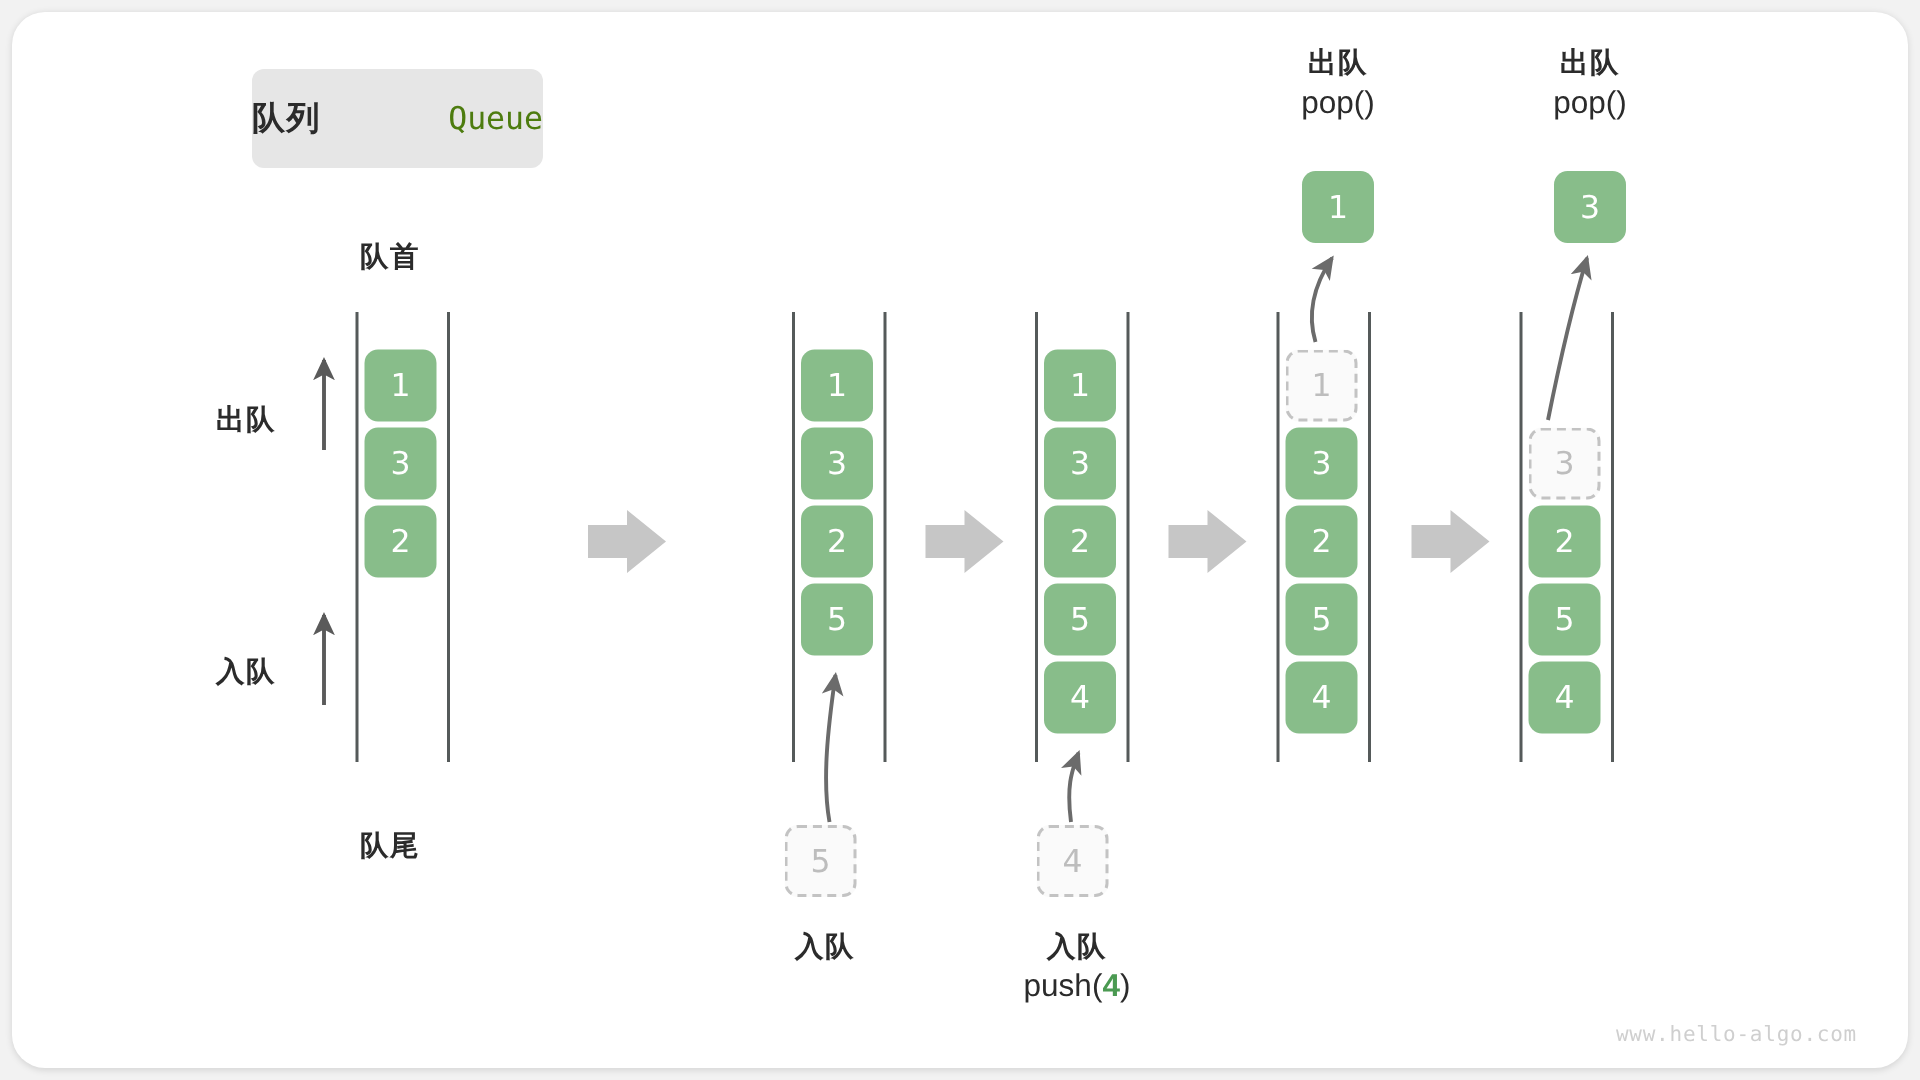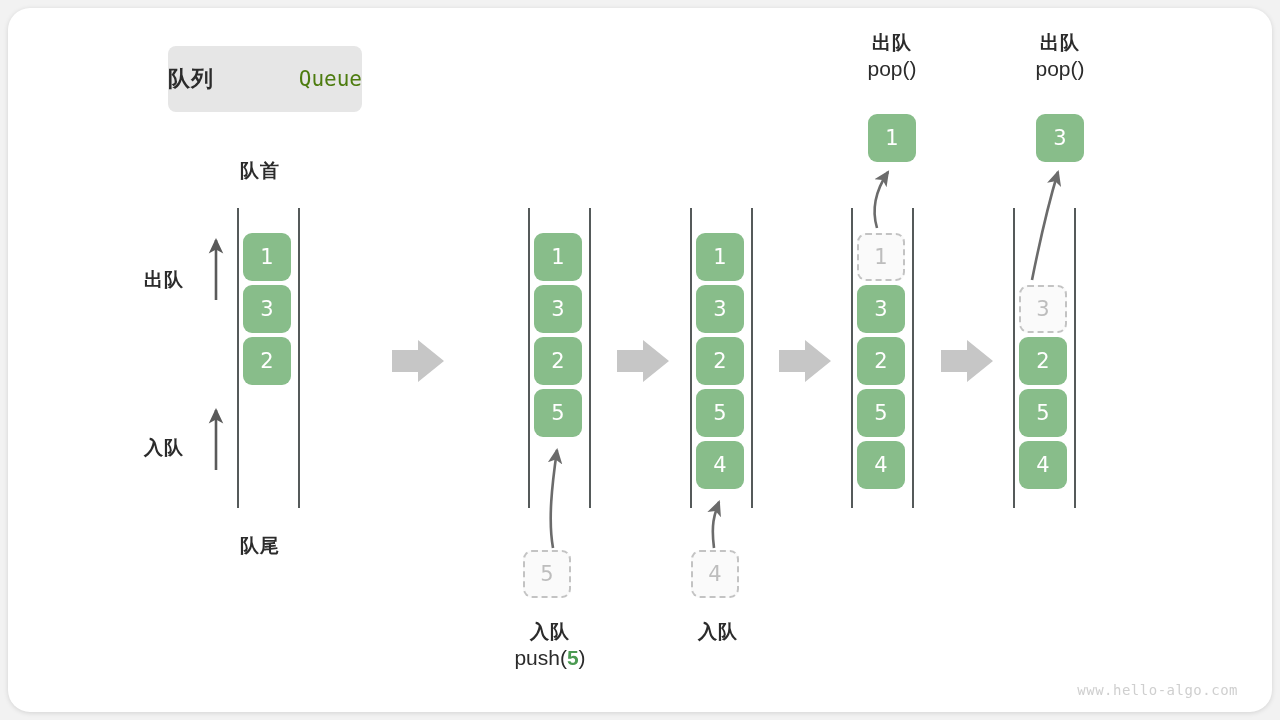--- a/index.html
+++ b/index.html
@@ -135,52 +135,52 @@
 
 <div id="stage">
   <div id="card" class="abs"></div>
 
   <div id="title-chip" class="abs">
     <span class="cn">队列</span>
     <span class="en">Queue</span>
   </div>
 
   <div class="abs cn-label" style="left:240px; top:158px;">队首</div>
-  <div class="abs cn-label" style="left:240px; top:533px;">队尾</div>
+  <div class="abs cn-label" style="left:240px; top:551px;">队尾</div>
   <div class="abs cn-label" style="left:144px; top:267px;">出队</div>
   <div class="abs cn-label" style="left:144px; top:435px;">入队</div>
 
   <div class="abs rail" style="left:237px; top:208px; height:300px;"></div>
   <div class="abs rail" style="left:298px; top:208px; height:300px;"></div>
   <div class="abs cell" style="left:243px; top:233px;">1</div>
   <div class="abs cell" style="left:243px; top:285px;">3</div>
   <div class="abs cell" style="left:243px; top:337px;">2</div>
 
   <div class="abs rail" style="left:528px; top:208px; height:300px;"></div>
   <div class="abs rail" style="left:589px; top:208px; height:300px;"></div>
   <div class="abs cell" style="left:534px; top:233px;">1</div>
   <div class="abs cell" style="left:534px; top:285px;">3</div>
   <div class="abs cell" style="left:534px; top:337px;">2</div>
   <div class="abs cell" style="left:534px; top:389px;">5</div>
   <div class="abs cell ghost" style="left:523px; top:550px;">5</div>
   <div class="abs op-cap" style="left:450px; top:620px; width:200px;">
     <div class="l1">入队</div>
-    <div class="l2"><span>push(</span><span class="num">5</span><span>)</span></div>
   </div>
 
   <div class="abs rail" style="left:690px; top:208px; height:300px;"></div>
   <div class="abs rail" style="left:751px; top:208px; height:300px;"></div>
   <div class="abs cell" style="left:696px; top:233px;">1</div>
   <div class="abs cell" style="left:696px; top:285px;">3</div>
   <div class="abs cell" style="left:696px; top:337px;">2</div>
   <div class="abs cell" style="left:696px; top:389px;">5</div>
   <div class="abs cell" style="left:696px; top:441px;">4</div>
   <div class="abs cell ghost" style="left:691px; top:550px;">4</div>
   <div class="abs op-cap" style="left:618px; top:620px; width:200px;">
     <div class="l1">入队</div>
+    <div class="l2"><span>push(</span><span class="num">4</span><span>)</span></div>
   </div>
 
   <div class="abs rail" style="left:851px; top:208px; height:300px;"></div>
   <div class="abs rail" style="left:912px; top:208px; height:300px;"></div>
   <div class="abs cell ghost" style="left:857px; top:233px;">1</div>
   <div class="abs cell" style="left:857px; top:285px;">3</div>
   <div class="abs cell" style="left:857px; top:337px;">2</div>
   <div class="abs cell" style="left:857px; top:389px;">5</div>
   <div class="abs cell" style="left:857px; top:441px;">4</div>
   <div class="abs cell" style="left:868px; top:114px;">1</div>

